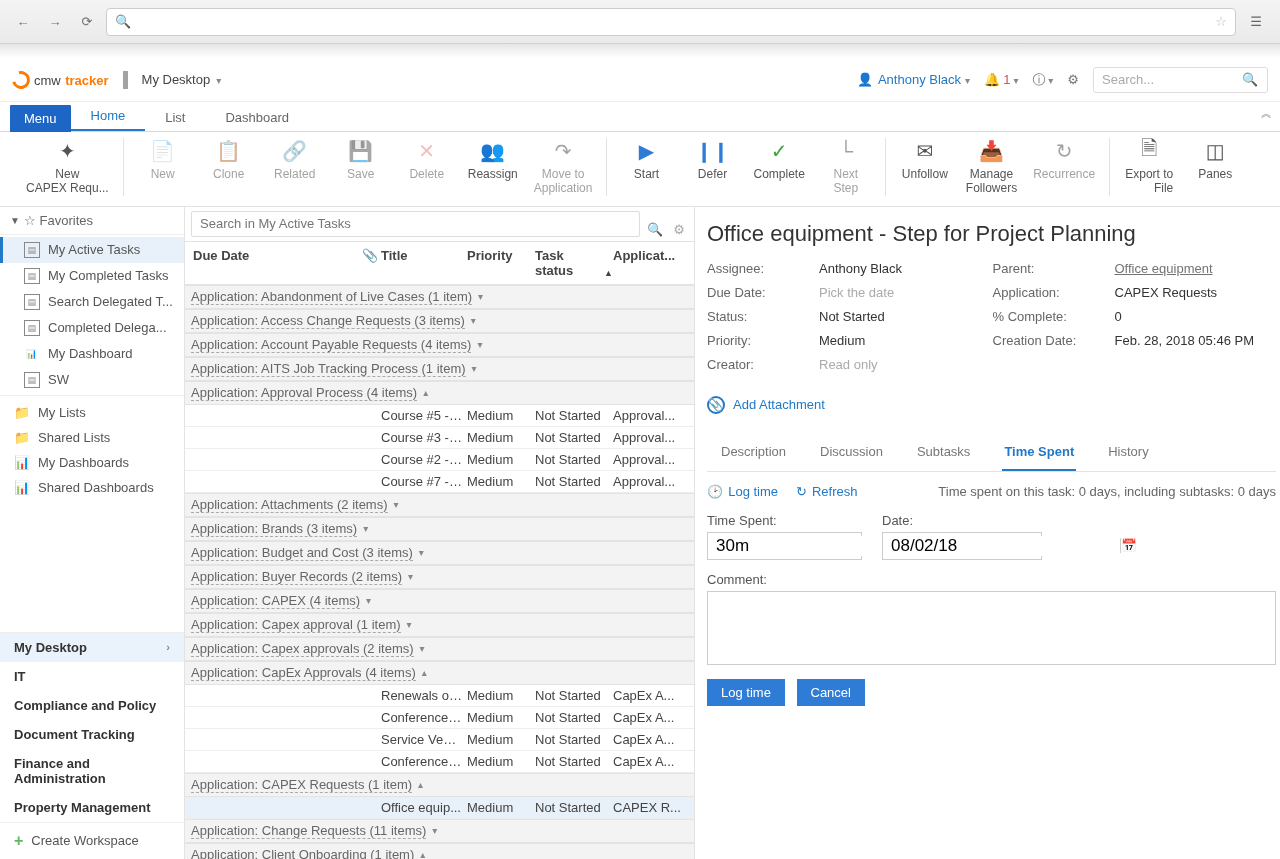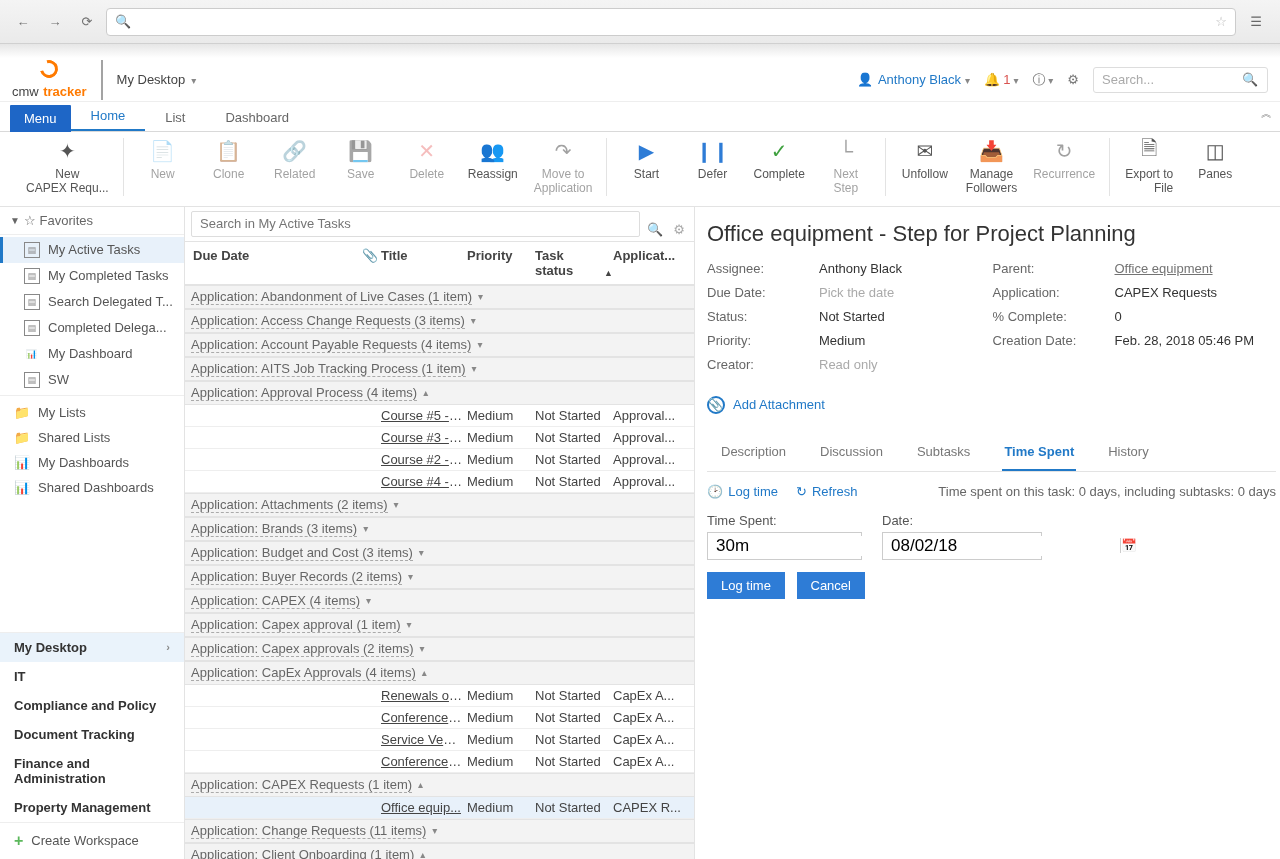--- a/index.html
+++ b/index.html
@@ -9,21 +9,21 @@
 .browser-bar { height: 44px; background: linear-gradient(#f4f4f4,#eaeaea); border-bottom: 1px solid #d0d0d0; display: flex; align-items: center; padding: 0 10px; gap: 6px; }
 .browser-bar .nav-btn { width: 26px; height: 26px; display: flex; align-items: center; justify-content: center; color: #707070; cursor: pointer; }
 .url-box { flex: 1; height: 28px; background: #fff; border: 1px solid #ccc; border-radius: 4px; display: flex; align-items: center; padding: 0 8px; color: #888; }
 .url-box .search-icon { margin-right: 6px; color: #999; }
 .url-box .star { margin-left: auto; color: #bbb; }
 .hamburger { width: 28px; height: 28px; display: flex; align-items: center; justify-content: center; color: #666; }
 .browser-shadow { height:14px; background: linear-gradient(#e6e6e6,#fff); }
 
 
 .app-header { height: 44px; display: flex; align-items: center; padding: 0 12px; border-bottom: 1px solid #eee; }
-.logo { display: flex; align-items: center; gap: 4px; border-right: 2px solid #a3a3a3; padding-right: 14px; margin-right: 14px; flex-direction: column; }
+.logo { display: flex; align-items: center; gap: 4px; border-right: 5px solid #a3a3a3; padding-right: 14px; margin-right: 14px; }
 .logo-swirl { width:18px; height:18px; border:3px solid #ff7a00; border-left-color:transparent; border-radius:50%; transform:rotate(30deg); }
 .logo-text { font-size: 16px; font-weight: 400; color: #444; }
 .logo-text b { color: #ff7a00; font-weight: 600; }
 .desktop-selector { display: flex; align-items: center; gap: 6px; color: #444; cursor: pointer; }
 .app-header-right { margin-left: auto; display: flex; align-items: center; gap: 14px; }
 .user-link { color: #2179c7; display: flex; align-items: center; gap: 4px; }
 .bell { display: flex; align-items: center; gap: 3px; color: #777; }
 .bell .count { color: #d9534f; }
 .help-icon, .gear-icon { color: #777; cursor: pointer; }
 .search-box { width: 175px; height: 26px; border: 1px solid #ddd; border-radius: 3px; display: flex; align-items: center; padding: 0 8px; color: #aaa; }
@@ -79,21 +79,21 @@
 .col-status { width:78px; display:flex; align-items:flex-end; gap:3px;}
 .col-app { flex:1; white-space:nowrap; overflow:hidden; text-overflow:ellipsis;}
 .list-body { flex:1; overflow-y:auto; }
 .group-row { background: #f3f3f3; border-top:1px solid #e3e3e3; border-bottom:1px solid #e3e3e3; padding: 3px 6px; color:#666; cursor:pointer; display:flex; align-items:center; gap:6px;}
 .group-row .glabel { border-bottom:1px dashed #aaa; }
 .group-row .caret { color:#888; font-size:10px;}
 .task-row { display:flex; align-items:center; padding: 3px 4px; border-bottom:1px solid #eee; color:#444; cursor:pointer;}
 .task-row.selected { background:#e8f1fa; }
 .tr-due { width:170px;}
 .tr-attach { width:22px;}
-.tr-title { width:86px; padding-right:4px; white-space:nowrap; overflow:hidden; text-overflow:ellipsis;text-decoration:underline;}
+.tr-title { width:86px; padding-right:4px; white-space:nowrap; overflow:hidden; text-overflow:ellipsis;}
 .tr-pri { width:68px;}
 .tr-status { width:78px;}
 .tr-app { flex:1; white-space:nowrap; overflow:hidden; text-overflow:ellipsis;}
 
 
 .details { flex:1; padding: 8px 4px 8px 12px; overflow-y:auto;}
 .details h1 { font-size: 22px; font-weight: 400; color: #333; margin: 6px 0 14px 0;}
 .meta-grid { display:grid; grid-template-columns: 100px 1fr 110px 1fr; row-gap: 9px; column-gap: 12px; }
 .meta-label { color:#666; }
 .meta-val { color:#333; }
@@ -395,21 +395,21 @@
           <span class="tr-due"></span>
           <span class="tr-attach"></span>
           <span class="tr-title">Course #2 - ...</span>
           <span class="tr-pri">Medium</span>
           <span class="tr-status">Not Started</span>
           <span class="tr-app">Approval...</span>
         </div>
       <div class="task-row">
           <span class="tr-due"></span>
           <span class="tr-attach"></span>
-          <span class="tr-title">Course #4 - ...</span>
+          <span class="tr-title">Course #7 - ...</span>
           <span class="tr-pri">Medium</span>
           <span class="tr-status">Not Started</span>
           <span class="tr-app">Approval...</span>
         </div>
 
       <div class="group-row">
           <span class="glabel">Application: Attachments (2 items)</span>
           <span class="caret">▾</span>
         </div>
       <div class="group-row">
@@ -564,17 +564,21 @@
       </div>
       <div class="form-field" style="width:160px;">
         <label>Date:</label>
         <div class="input">
           <input value="08/02/18" style="">
           <span class="drop">📅</span>
         </div>
       </div>
     </div>
 
+    <div class="form-field">
+      <label>Comment:</label>
+      <div class="comment-box"></div>
+    </div>
 
     <button class="btn blue">Log time</button>
     <button class="btn blue2" style="margin-left:8px;">Cancel</button>
   </div>
 </div>
 
 </body></html>

